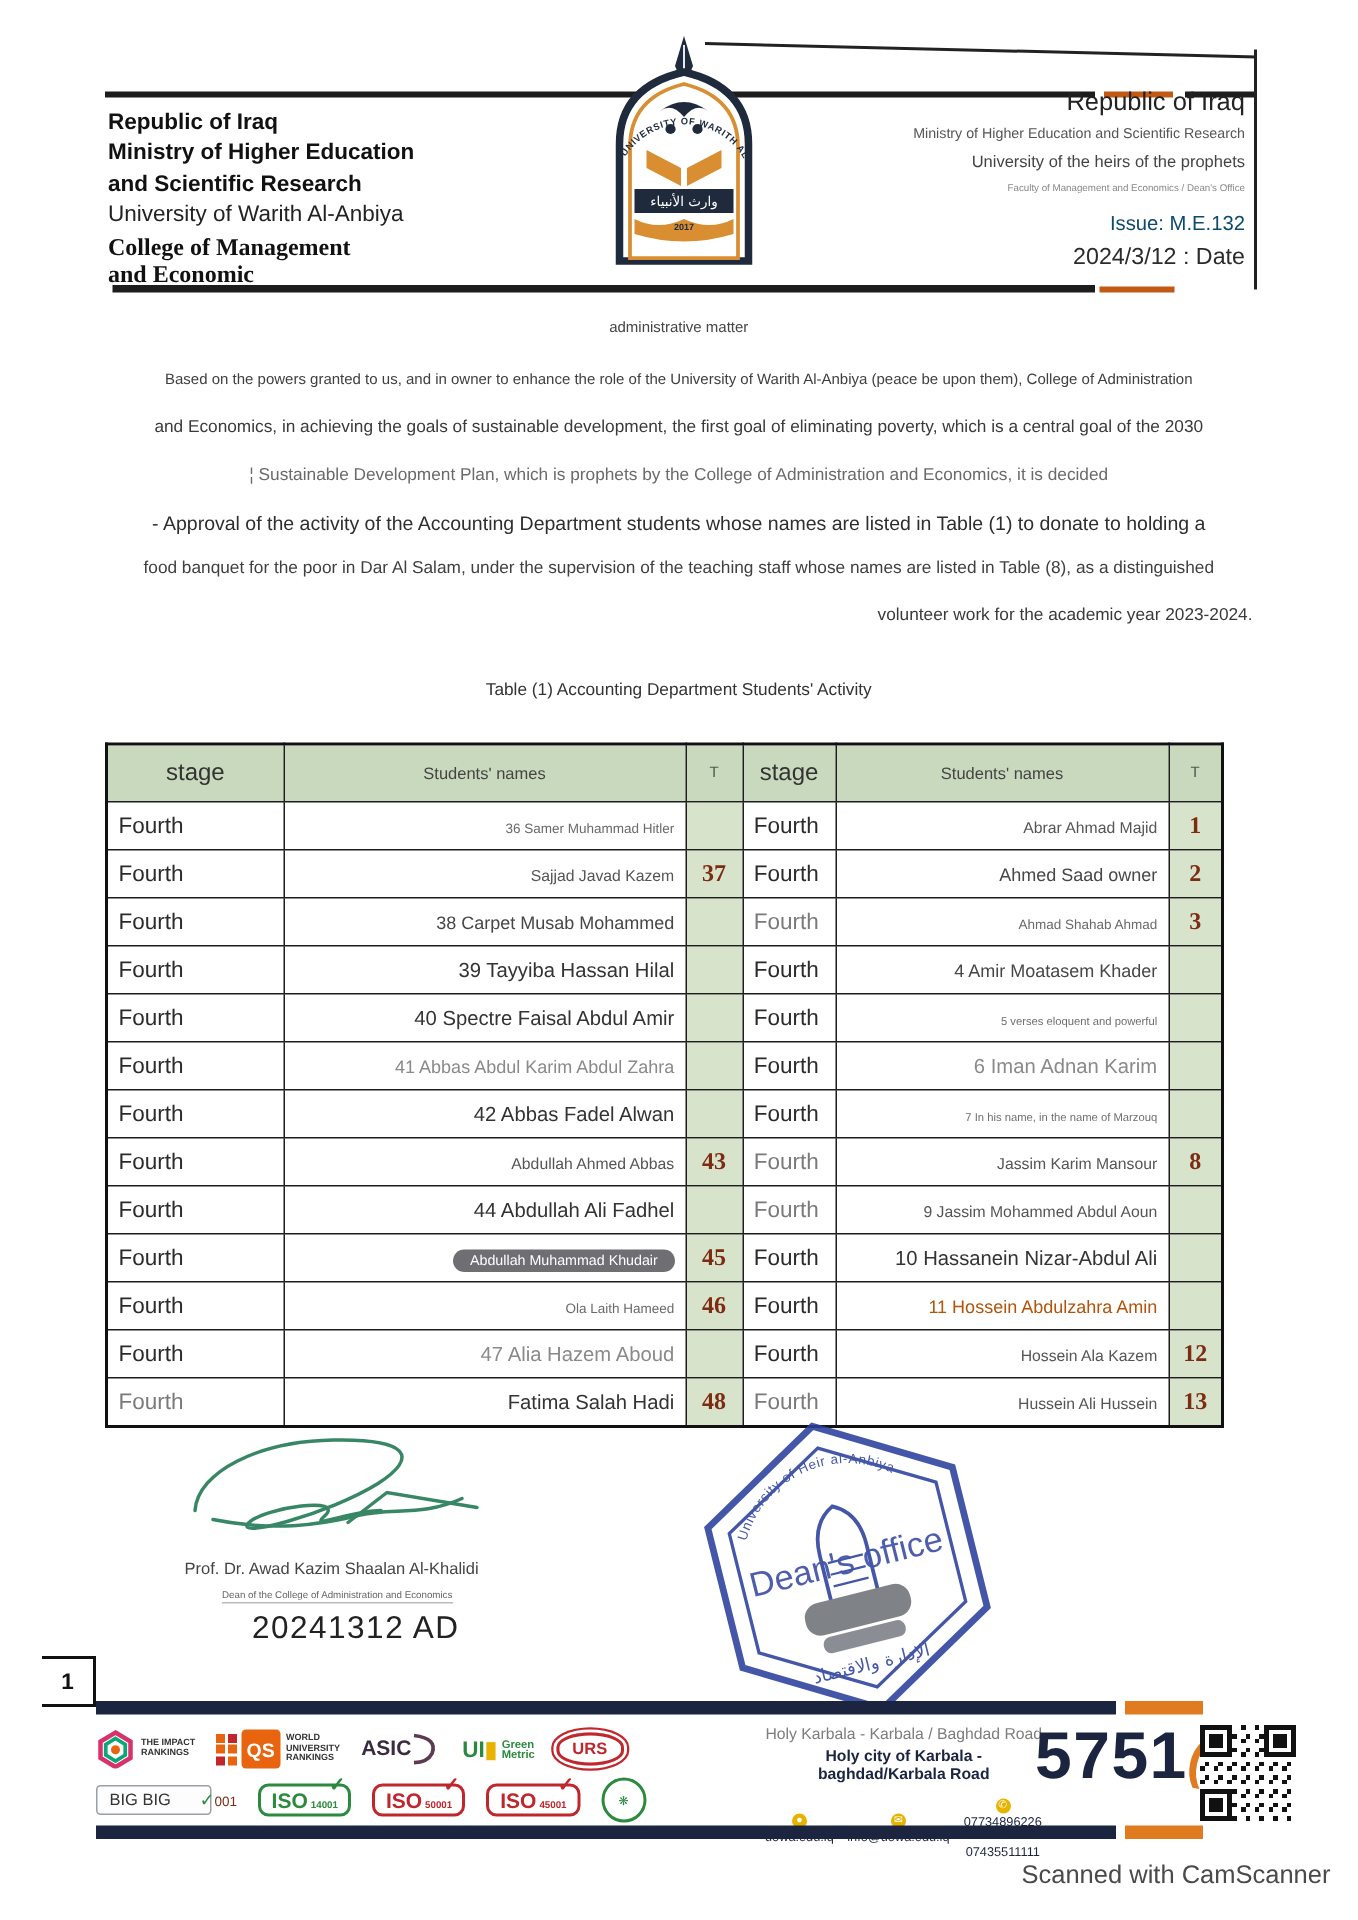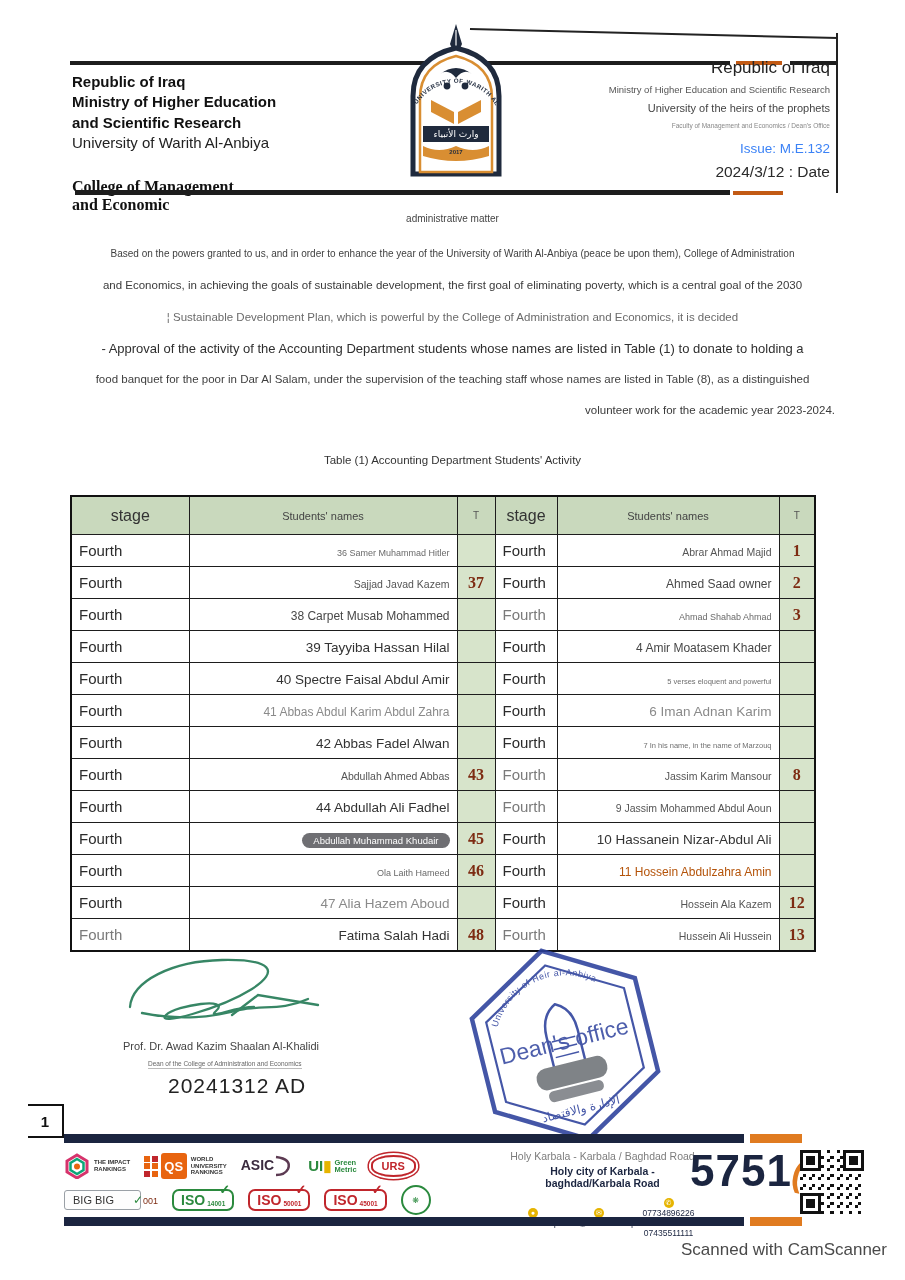--- a/index.html
+++ b/index.html
@@ -12,21 +12,21 @@
   .rule.orange{background:#c25a14;}
   .hdr-left{position:absolute;left:72px;top:72px;line-height:1.35;}
   .hdr-left .b{font-weight:bold;font-size:15px;color:#111;}
   .hdr-left .r{font-size:15px;color:#222;}
   .hdr-left .serif{font-family:"Liberation Serif",serif;font-weight:bold;font-size:16px;color:#111;line-height:1.15;}
   .hdr-right{position:absolute;right:75px;top:58px;text-align:right;}
   .hdr-right .t1{font-size:17px;color:#222;}
   .hdr-right .t2{font-size:9.5px;color:#555;margin-top:6px;}
   .hdr-right .t3{font-size:11px;color:#444;margin-top:7px;}
   .hdr-right .t4{font-size:6.5px;color:#888;margin-top:8px;}
-  .hdr-right .t5{font-size:13.5px;color:#3b82f6;margin-top:12px;}
+  .hdr-right .t5{font-size:13.5px;color:#0c4a6e;margin-top:12px;}
   .hdr-right .t6{font-size:15.5px;color:#2b2b2b;margin-top:7px;}
   .vline{position:absolute;width:2px;background:#222;}
   .diag{position:absolute;border-top:2.5px solid #222;transform-origin:left center;}
 
   
   #body-text{position:absolute;left:70px;right:70px;top:0;}
   #body-text .line{position:absolute;left:0;right:0;}
 
   
   table.roster{position:absolute;left:70px;top:495px;border-collapse:collapse;table-layout:fixed;}
@@ -106,21 +106,21 @@
   <div class="rule orange" style="left:736px;top:61px;width:46px;"></div>
   <div class="rule" style="left:790px;top:61px;width:48px;"></div>
   <div class="diag" style="left:470px;top:28px;width:368px;transform:rotate(1.4deg);"></div>
   <div class="vline" style="left:836px;top:33px;height:160px;"></div>
 
   <div class="hdr-left">
     <div class="b">Republic of Iraq</div>
     <div class="b">Ministry of Higher Education</div>
     <div class="b">and Scientific Research</div>
     <div class="r">University of Warith Al-Anbiya</div>
-    <div class="serif" style="margin-top:25px;">College of Management</div>
+    <div class="serif" style="margin-top:4px;">College of Management</div>
     <div class="serif">and Economic</div>
   </div>
 
   <svg class="abs" style="left:393px;top:22px;" width="126" height="156" viewBox="0 0 126 156">
     <polygon points="63,2 69,22 63,36 57,22" fill="#1f2a3d"></polygon>
     <line x1="63" y1="8" x2="63" y2="30" stroke="#fff" stroke-width="1.2"></line>
     <path d="M20,152 L20,74 Q20,36 63,26 Q106,36 106,74 L106,152 Z" fill="#fff" stroke="#1f2a3d" stroke-width="5"></path>
     <path d="M27,150 L27,76 Q27,43 63,34 Q99,43 99,76 L99,150 Z" fill="none" stroke="#d98e32" stroke-width="2.5"></path>
     <path d="M38,78 L61,90 L61,102 L38,90 Z" fill="#d98e32"></path>
     <path d="M88,78 L65,90 L65,102 L88,90 Z" fill="#d98e32"></path>
@@ -142,23 +142,23 @@
     <div class="t4">Faculty of Management and Economics / Dean's Office</div>
     <div class="t5">Issue: M.E.132</div>
     <div class="t6">2024/3/12 : Date</div>
   </div>
 
   <div class="rule" style="left:75px;top:190px;width:655px;height:4.5px;"></div>
   <div class="rule orange" style="left:733px;top:191px;width:50px;"></div>
 
   <div id="body-text">
       <div class="line" style="top: 213px; font-size: 10px; color: rgb(69, 69, 69); text-align: center;">administrative matter</div>
-      <div class="line" style="top: 248px; font-size: 10px; color: rgb(63, 63, 63); text-align: center;">Based on the powers granted to us, and in order to enhance the year of the University of Warith Al-Anbiya (peace be upon them), College of Administration</div>
+      <div class="line" style="top: 248px; font-size: 10px; color: rgb(63, 63, 63); text-align: center;">Based on the powers granted to us, and in owner to enhance the role of the University of Warith Al-Anbiya (peace be upon them), College of Administration</div>
       <div class="line" style="top: 279px; font-size: 11.5px; color: rgb(58, 58, 58); text-align: center;">and Economics, in achieving the goals of sustainable development, the first goal of eliminating poverty, which is a central goal of the 2030</div>
-      <div class="line" style="top: 311px; font-size: 11.5px; color: rgb(106, 106, 106); text-align: center;">¦ Sustainable Development Plan, which is powerful by the College of Administration and Economics, it is decided</div>
+      <div class="line" style="top: 311px; font-size: 11.5px; color: rgb(106, 106, 106); text-align: center;">¦ Sustainable Development Plan, which is prophets by the College of Administration and Economics, it is decided</div>
       <div class="line" style="top: 341px; font-size: 13px; color: rgb(46, 46, 46); text-align: center;">- Approval of the activity of the Accounting Department students whose names are listed in Table (1) to donate to holding a</div>
       <div class="line" style="top: 373px; font-size: 11.5px; color: rgb(63, 63, 63); text-align: center;">food banquet for the poor in Dar Al Salam, under the supervision of the teaching staff whose names are listed in Table (8), as a distinguished</div>
       <div class="line" style="top: 404px; font-size: 11.5px; color: rgb(58, 58, 58); text-align: right;">volunteer work for the academic year 2023-2024.</div>
       <div class="line" style="top: 454px; font-size: 11.5px; color: rgb(51, 51, 51); text-align: center;">Table (1) Accounting Department Students' Activity</div>
     </div>
 
   <table class="roster">
     <colgroup>
       <col style="width:118px">
         <col style="width:268px">

